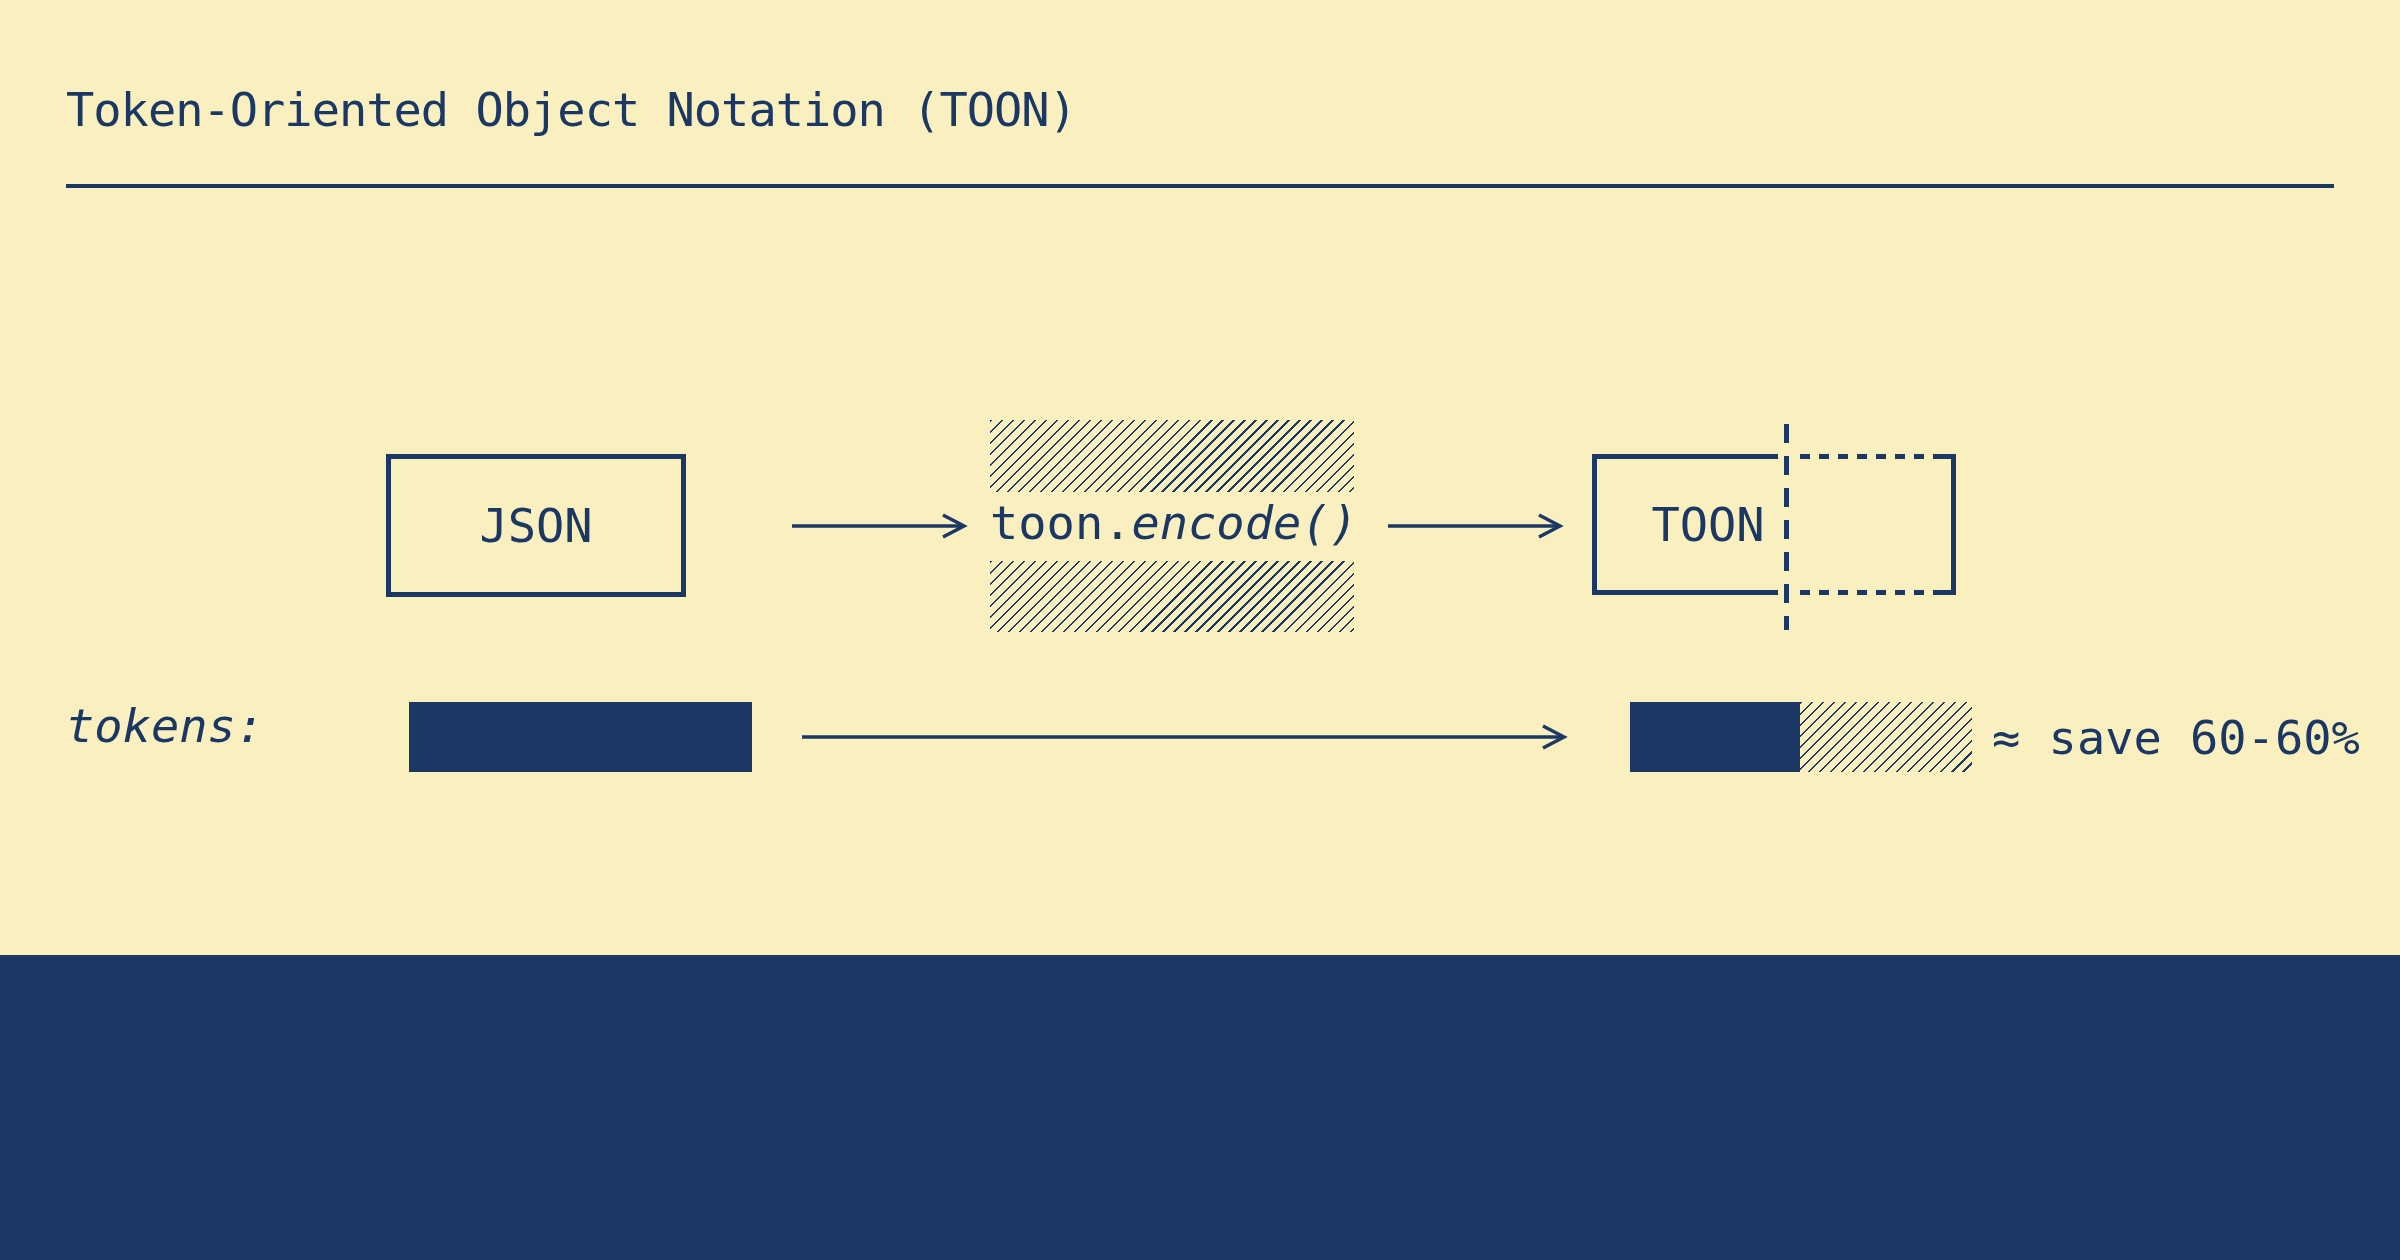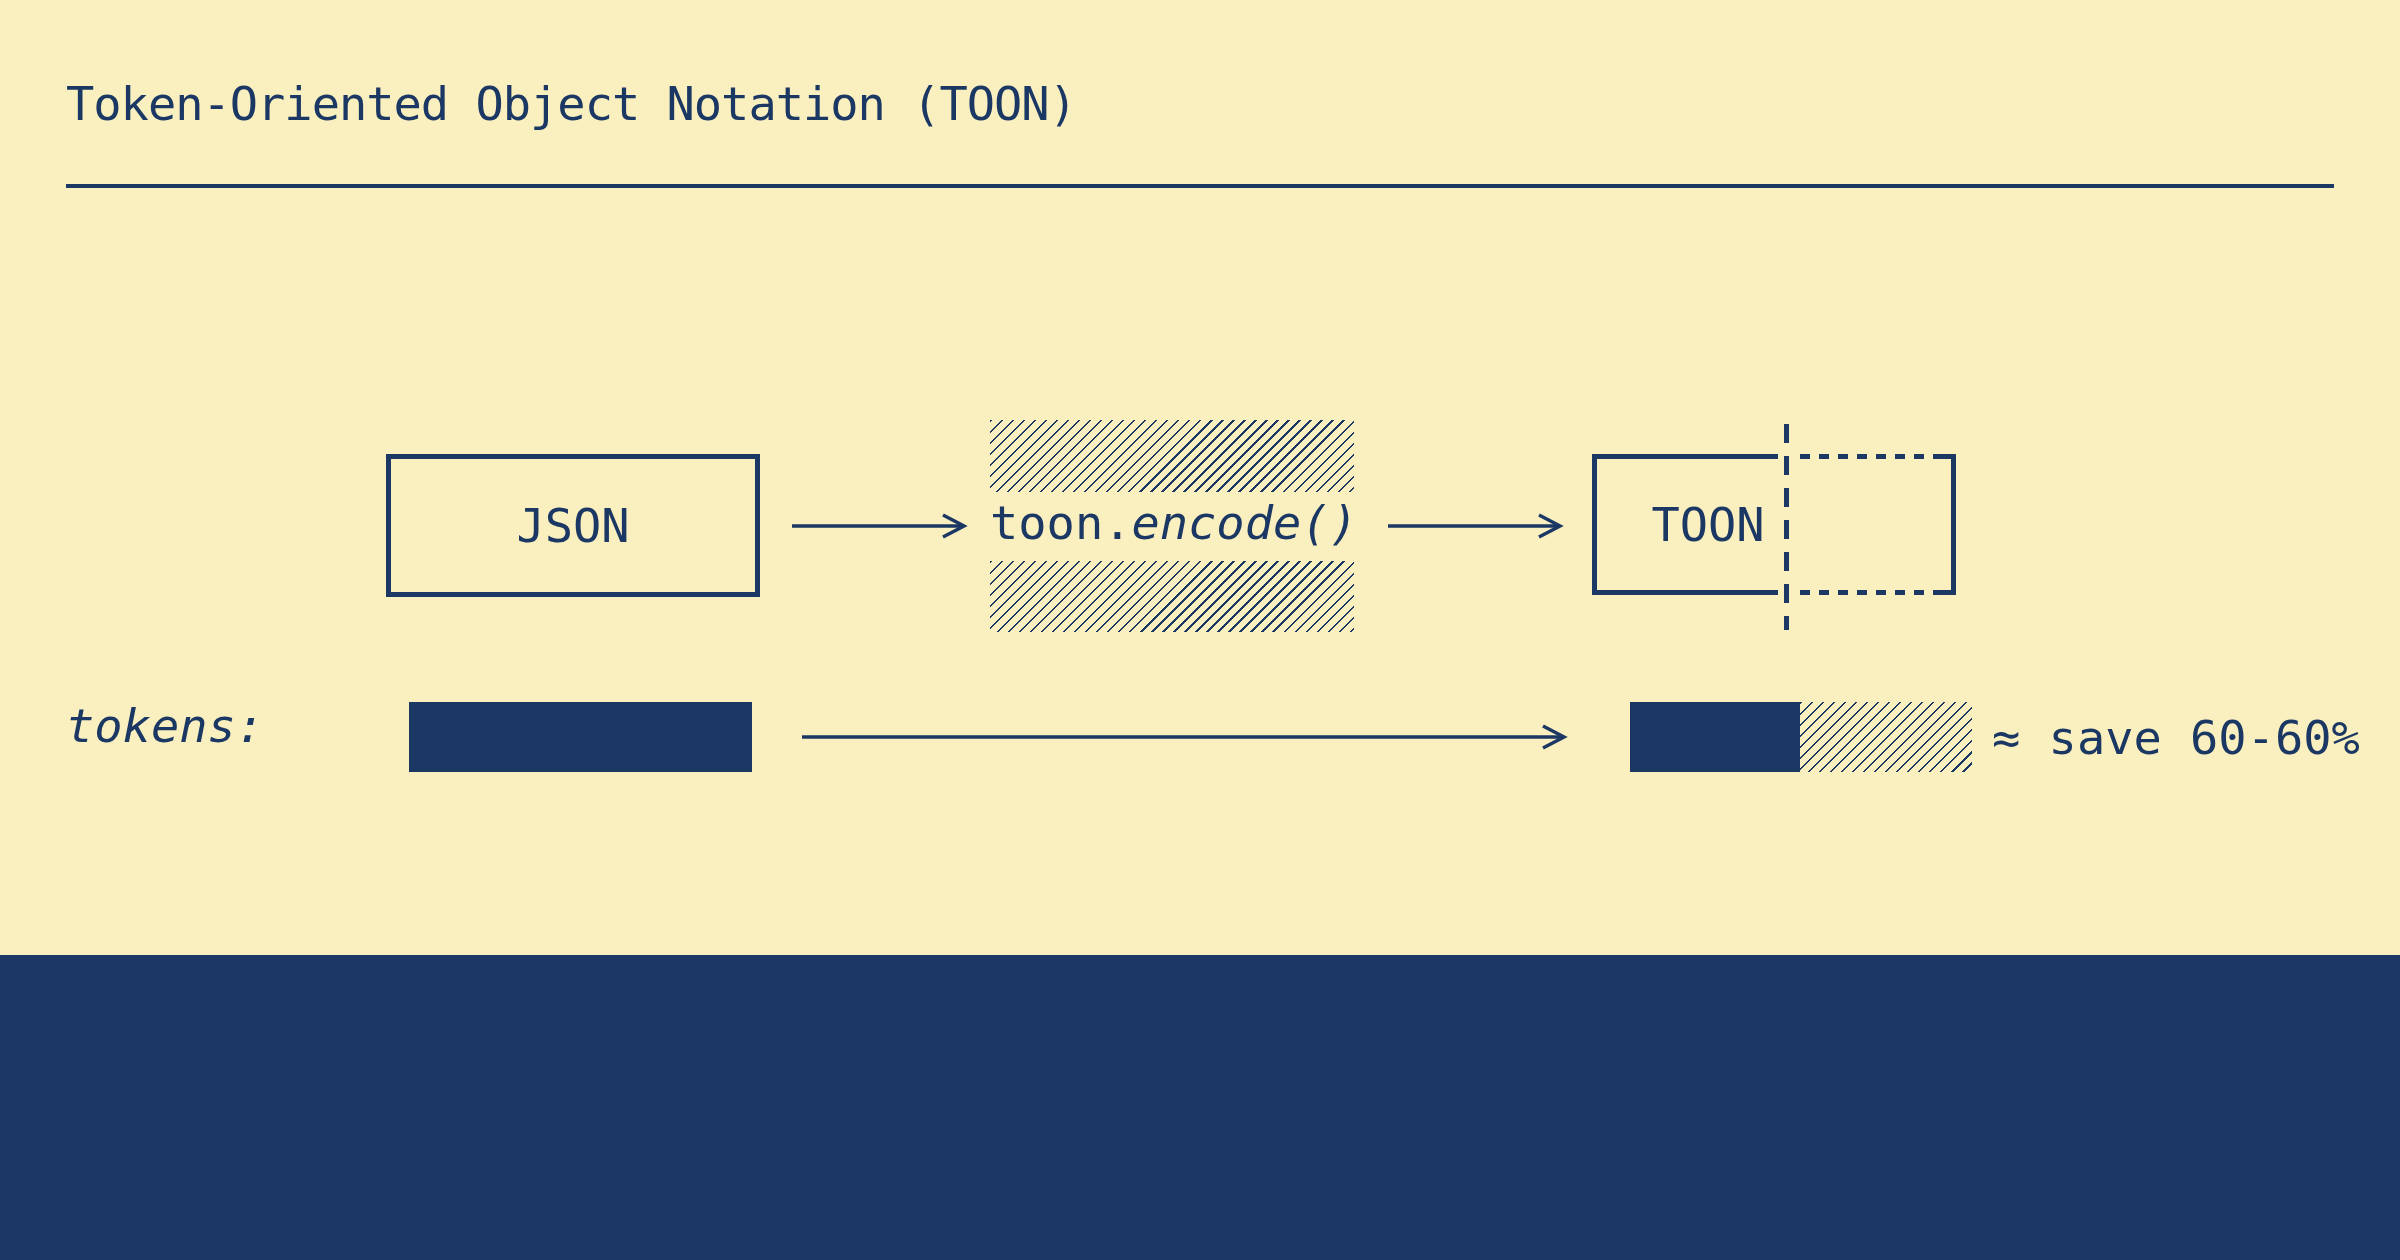--- a/index.html
+++ b/index.html
@@ -67,24 +67,24 @@
     stroke:var(--navy);
     stroke-width:3.5;
     fill:none;
   }
 </style>
 </head>
 <body>
 
 <div class="canvas">
 
-  <div class="abs txt title" style="left:66px;top:80px;">Token-Oriented Object Notation (TOON)</div>
+  <div class="abs txt title" style="left:66px;top:86px;">Token-Oriented Object Notation (TOON)</div>
   <div class="abs divider"></div>
 
-  <div class="abs box" style="left:386px;top:454px;width:374px;height:143px;">
+  <div class="abs box" style="left:386px;top:454px;width:300px;height:143px;">
     <span class="txt">JSON</span>
   </div>
 
   <svg class="abs arrow" style="left:790px;top:506px;" width="180" height="40" viewBox="0 0 180 40">
     <line x1="2" y1="20" x2="172" y2="20"></line>
     <polyline points="153,9 174,20 153,31"></polyline>
   </svg>
 
   <div class="abs hatch" style="left:990px;top:420px;width:364px;height:72px;"></div>
   <div class="abs txt encoder-text"><span>toon.</span><span class="italic">encode()</span></div>

